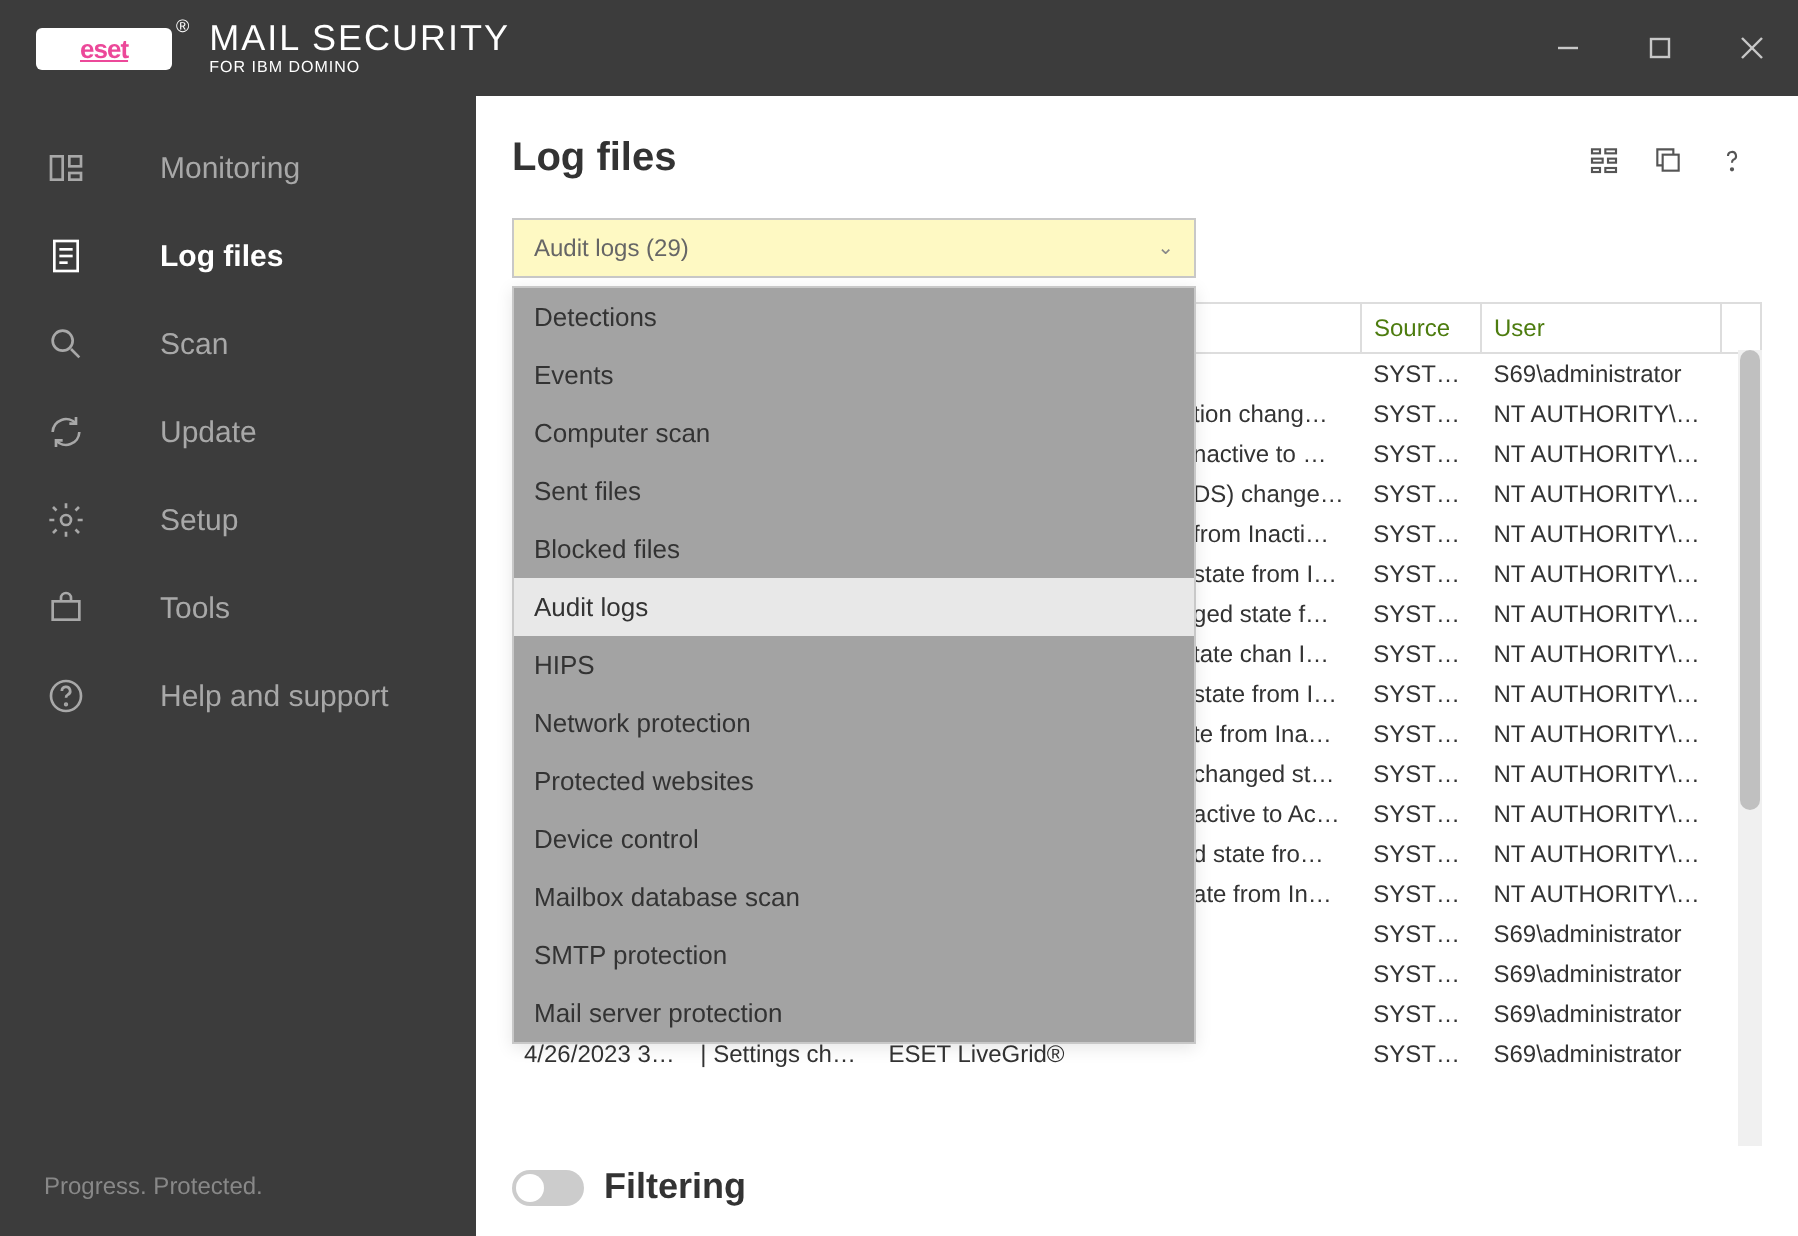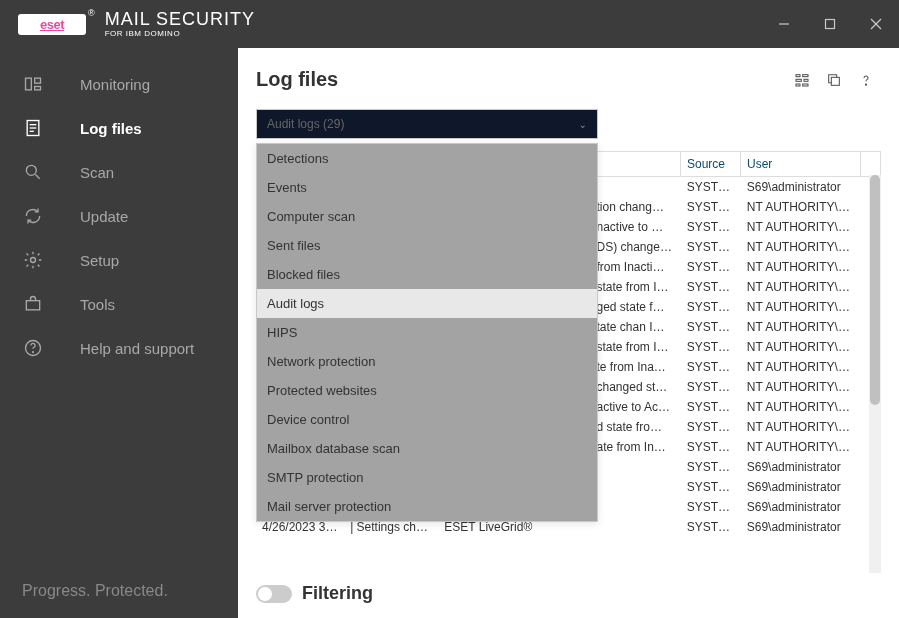--- a/index.html
+++ b/index.html
@@ -14,38 +14,38 @@
 .win-controls { margin-left: auto; display: flex; }
 .win-btn { width: 46px; height: 48px; display: flex; align-items: center; justify-content: center; color: #c8c8c8; font-size: 14px; cursor: pointer; }
 
 .container { display: flex; height: calc(618px - 48px); }
 .sidebar { width: 242px; background: #3c3c3c; color: #a8a8a8; display: flex; flex-direction: column; padding-top: 14px; }
 .nav-item { display: flex; align-items: center; padding: 11px 18px 11px 22px; font-size: 15px; cursor: pointer; gap: 20px; }
 .nav-item.active { color: #fff; font-weight: 600; }
 .nav-icon { width: 22px; height: 22px; margin-right: 16px; display: flex; align-items: center; justify-content: center; }
 .nav-icon svg { stroke: #a8a8a8; fill: none; stroke-width: 1.6; }
 .nav-item.active .nav-icon svg { stroke: #fff; }
-.sidebar-footer { margin-top: auto; padding: 18px 22px; font-size: 16px; color: #888; }
+.sidebar-footer { margin-top: auto; padding: 18px 22px; font-size: 12px; color: #888; }
 
 .main { flex: 1; background: #fff; display: flex; flex-direction: column; position: relative; }
 .main-header { display: flex; align-items: center; padding: 20px 24px 18px 18px; }
 .page-title { font-size: 20px; font-weight: 700; color: #333; }
 .header-actions { margin-left: auto; display: flex; gap: 14px; color: #555; }
 .header-icon { width: 18px; height: 18px; cursor: pointer; display:flex; align-items:center; justify-content:center;}
 
 .select-wrap { margin: 0 18px 6px 18px; position: relative; width: 342px; }
-.select-box { border: 1px solid #c8c8c8; padding: 7px 10px; font-size: 12px; color: #666; display: flex; align-items: center; cursor: pointer; background:#0f172a;}
+.select-box { border: 1px solid #c8c8c8; padding: 7px 10px; font-size: 12px; color: #666; display: flex; align-items: center; cursor: pointer; background:#fef9c3;}
 .select-chev { margin-left: auto; font-size: 10px; color: #888; }
 .dropdown { position: absolute; top: 34px; left: 0; width: 342px; background: #a3a3a3; border: 1px solid #c8c8c8; z-index: 50; box-shadow: 0 2px 8px rgba(0,0,0,0.1); }
 .dropdown-item { padding: 7px 10px; font-size: 13px; color: #333; cursor: pointer; }
 .dropdown-item.highlight { background: #e8e8e8; }
 
 .table-area { flex: 1; margin: 6px 18px 0 18px; position: relative; overflow: hidden; }
 .table { width: 100%; border-collapse: collapse; font-size: 12px; table-layout: fixed; }
-.table th { text-align: left; font-weight: 400; color: #0c4a6e; padding: 5px 6px; border: 1px solid #ddd; background: #fff; white-space: nowrap; overflow: hidden; }
+.table th { text-align: left; font-weight: 400; color: #4d7c0f; padding: 5px 6px; border: 1px solid #ddd; background: #fff; white-space: nowrap; overflow: hidden; }
 .table td { padding: 3px 6px; color: #333; white-space: nowrap; overflow: hidden; text-overflow: ellipsis; }
 .table-scroll { position: absolute; right: 0; top: 24px; width: 12px; bottom: 0; background: #f0f0f0; }
 .table-thumb { position: absolute; right: 1px; top: 0; width: 10px; height: 230px; background: #c0c0c0; border-radius: 5px; }
 .table-body-wrap { height: 392px; overflow: hidden; }
 
 .footer-bar { padding: 10px 18px 14px 18px; display: flex; align-items: center; gap: 10px; }
 .toggle { width: 36px; height: 18px; background: #ccc; border-radius: 9px; position: relative; cursor: pointer; }
 .toggle-knob { width: 14px; height: 14px; background: #fff; border-radius: 50%; position: absolute; top: 2px; left: 2px; }
 .toggle-label { font-size: 18px; font-weight: 600; color: #333; }
 

